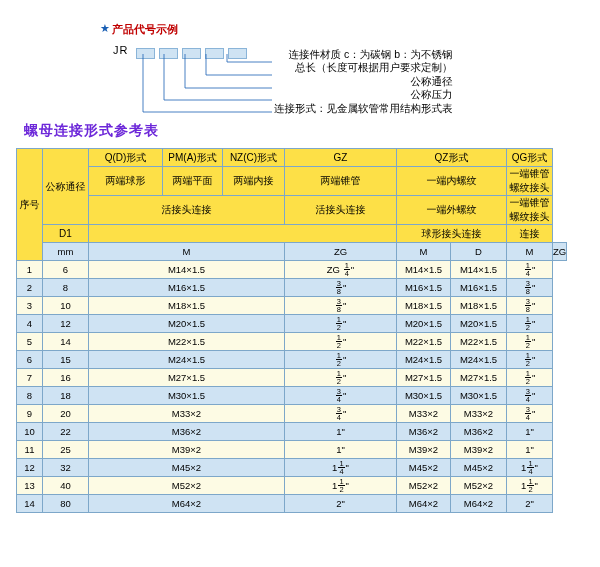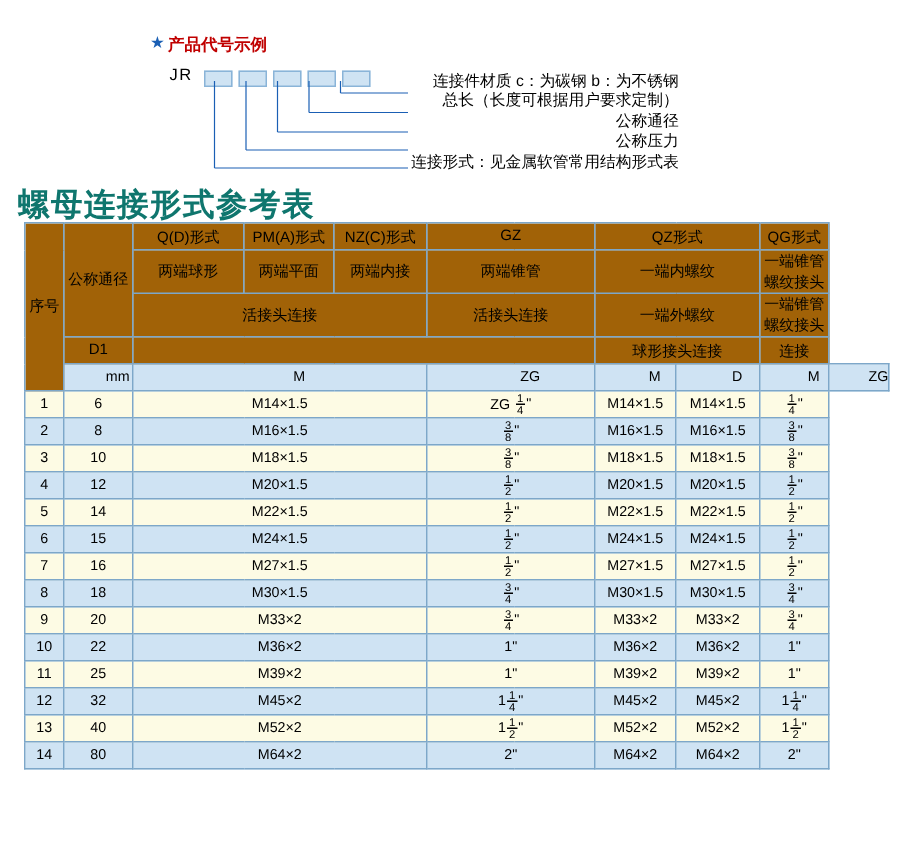--- a/index.html
+++ b/index.html
@@ -32,40 +32,40 @@
     display:inline-block;width:17px;height:9px;
     border:1px solid #8ab4d8;background:#cfe3f3;
     margin-right:4px;vertical-align:middle;
   }
   .leaders{position:absolute;left:0;top:0;}
   .legend{position:absolute;left:274px;top:48px;font-size:10.5px;line-height:13.4px;text-align:right;}
   .legend div{white-space:nowrap;}
 
   
   .sec-head{
-    position:absolute;left:12px;top:122px;
-    font-size:21px;font-weight:bold;color:#0f766e;
+    position:absolute;left:24px;top:122px;
+    font-size:14px;font-weight:bold;color:#6d28d9;
     letter-spacing:1px;
   }
 
   
   .tbl-wrap{position:absolute;left:16px;top:148px;}
   table{border-collapse:collapse;table-layout:fixed;}
   td,th{
     border:1px solid #7da7c9;
     font-size:9.5px;
     text-align:center;
     vertical-align:middle;
     padding:0;
     font-weight:normal;
     background:#e8f1fa;
     height:17px;
   }
-  .hdr td{background:#a16207;font-size:10px;}
-  .hdr-sub td{background:#cfe3f3;font-size:9.5px;padding-left:26px;}
+  .hdr td{background:#fde047;font-size:10px;}
+  .hdr-sub td{background:#cfe3f3;font-size:9.5px;}
   .rowY td{background:#fdfbe4;}
   .rowB td{background:#cfe3f3;}
   .idx{width:26px;}
   .dn{width:46px;}
   .c3{width:74px;}
   .c4{width:60px;}
   .c5{width:62px;}
   .c6{width:58px;}
   .c7{width:54px;}
   .c8{width:54px;}

